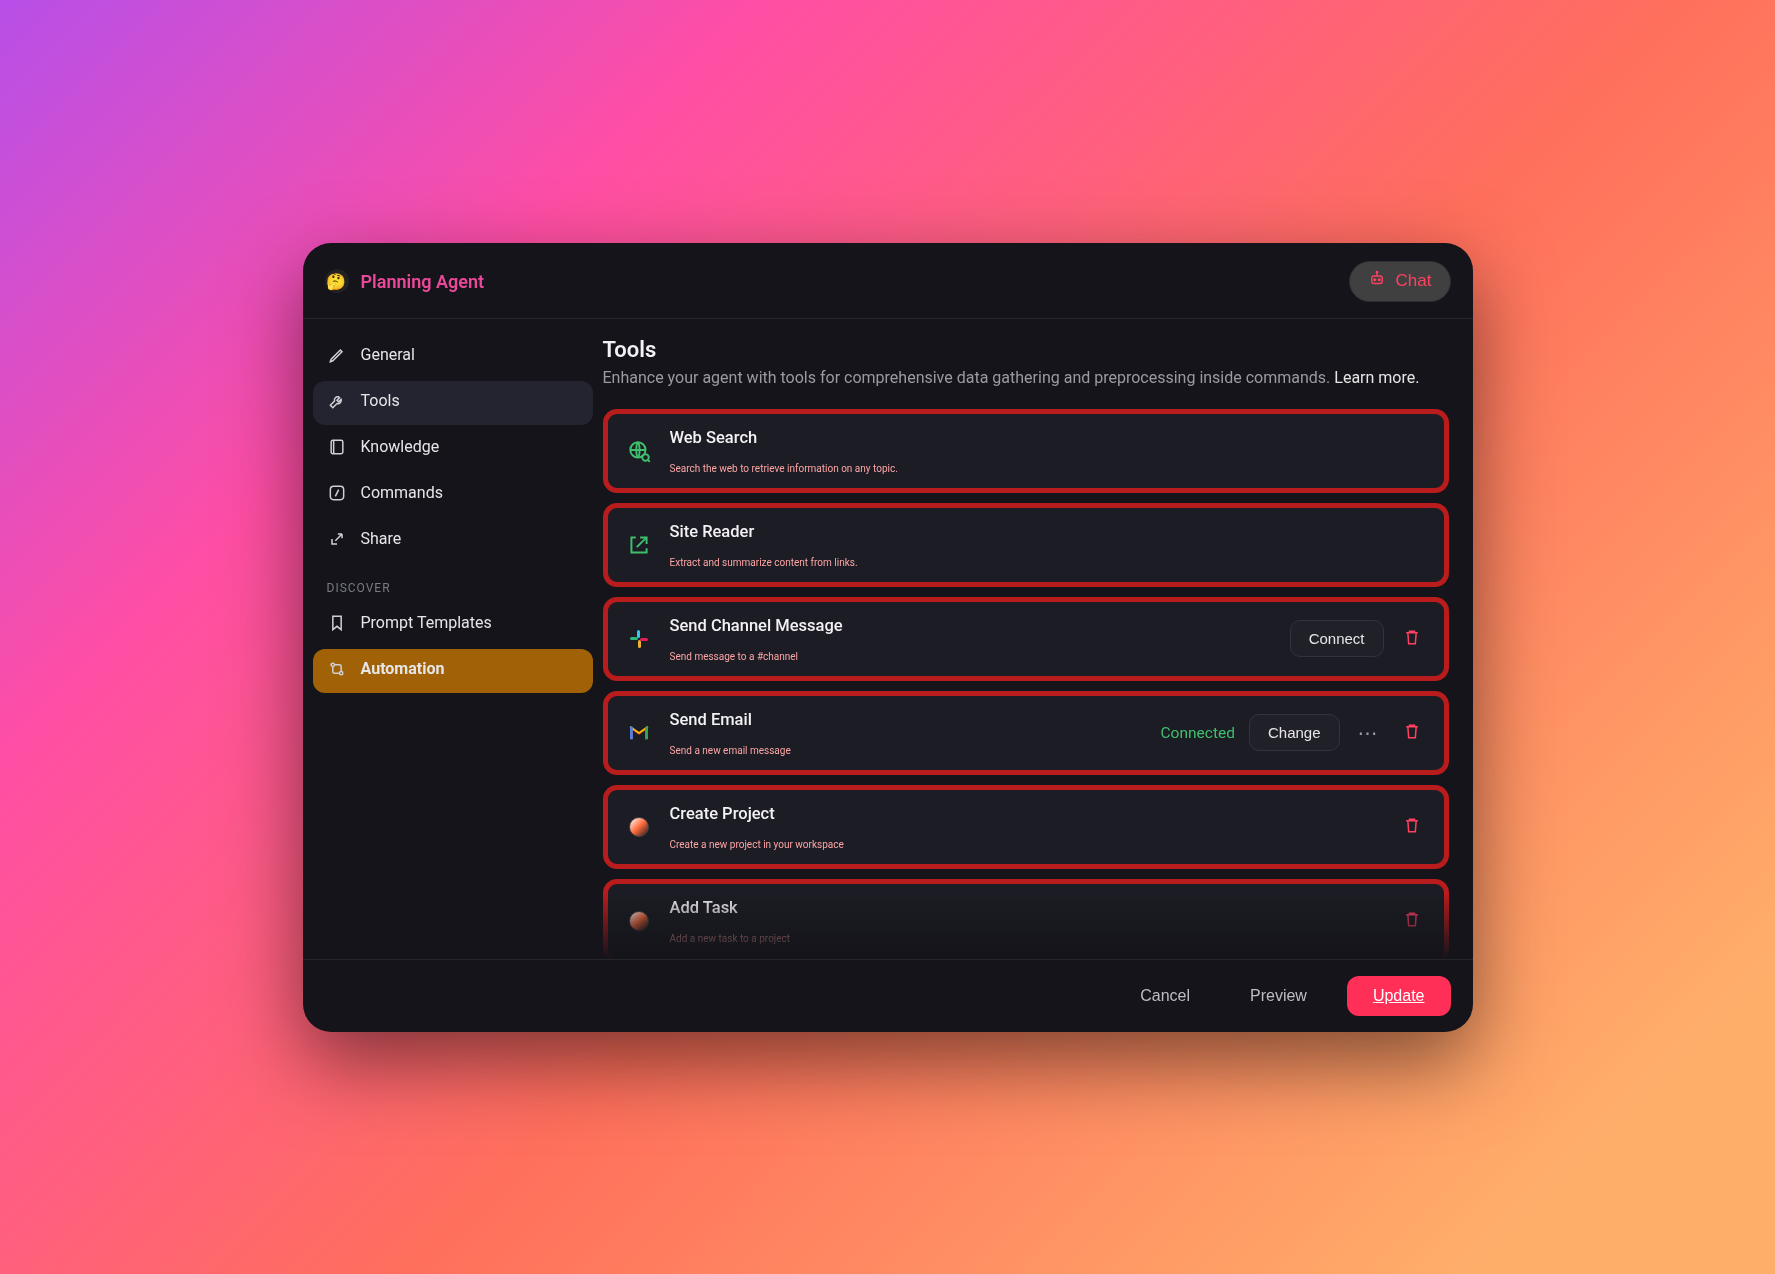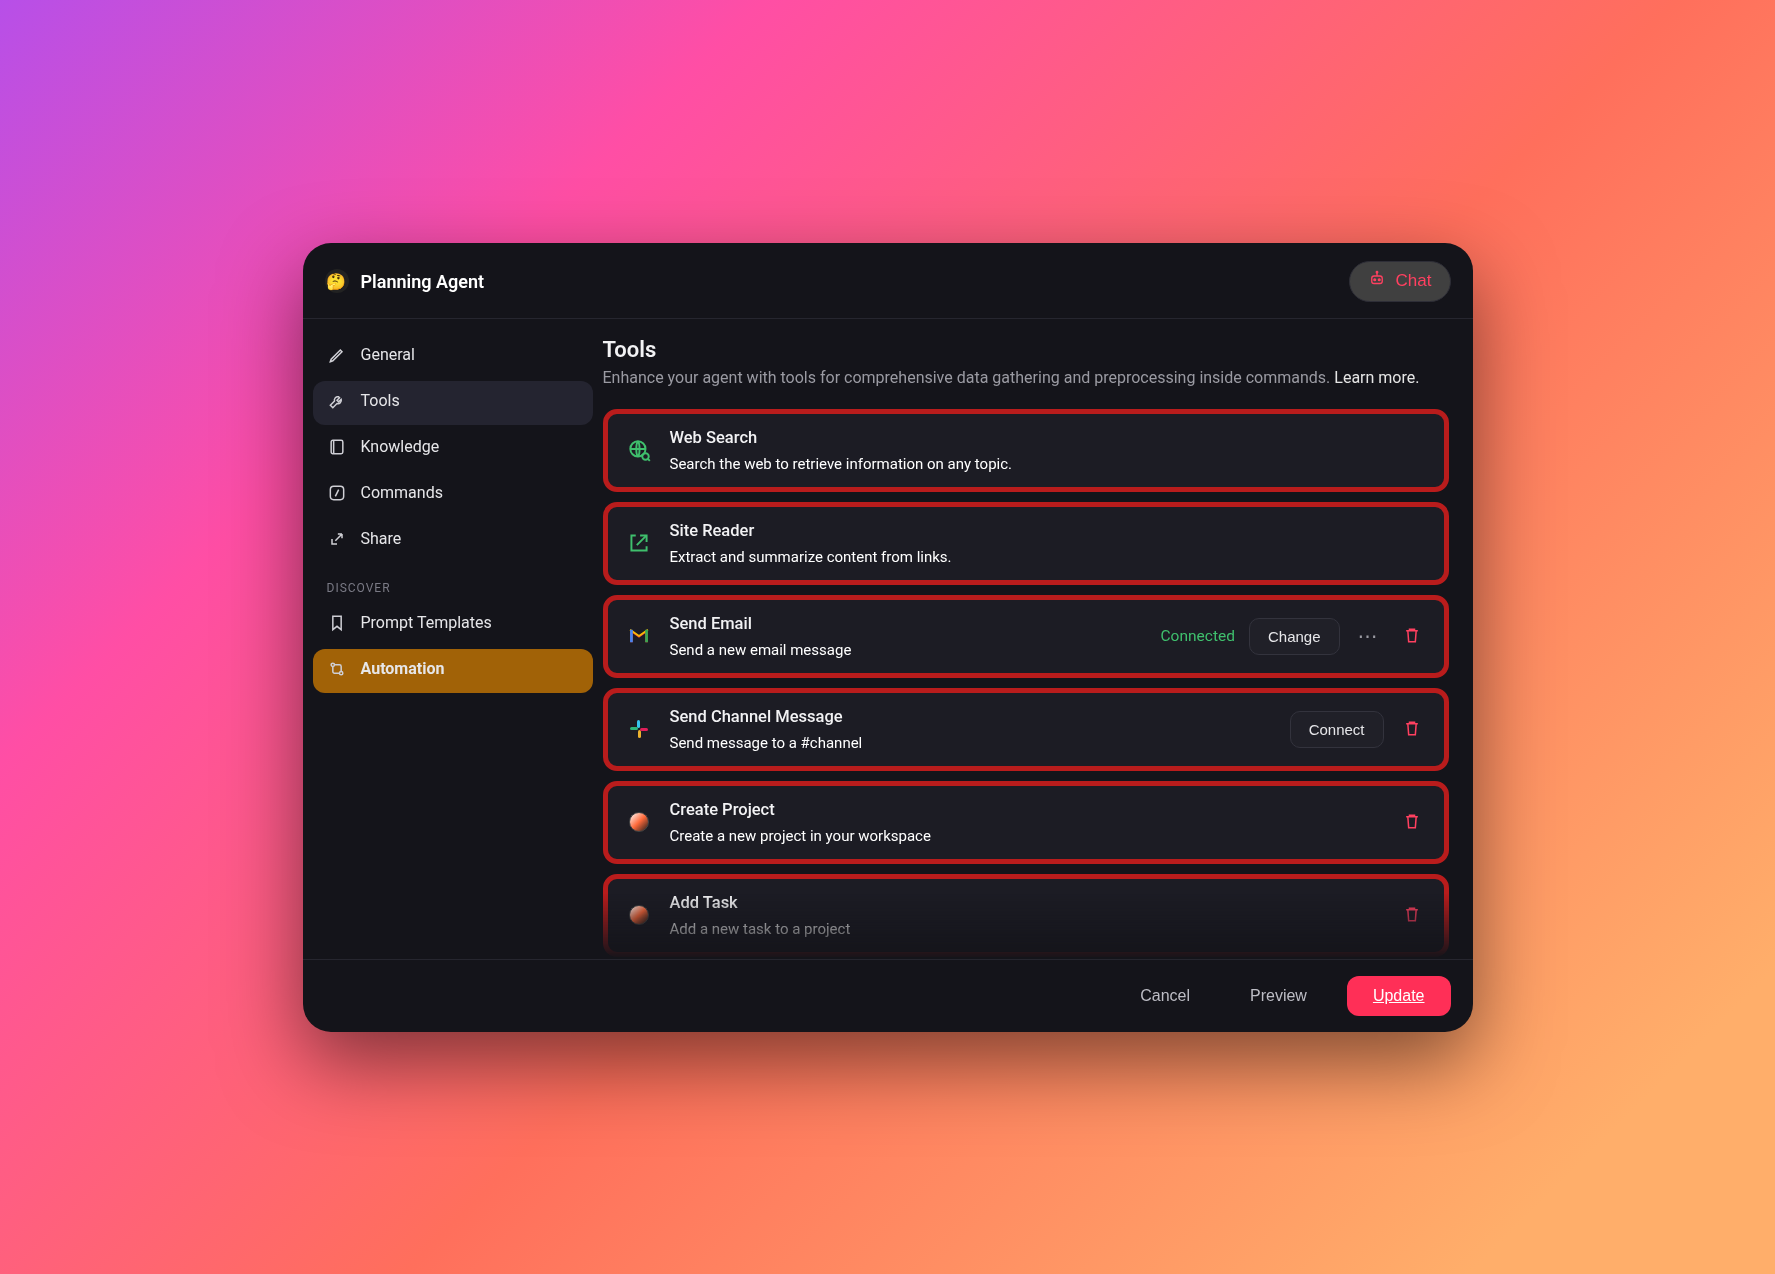--- a/index.html
+++ b/index.html
@@ -25,21 +25,21 @@
     display:flex; align-items:center; justify-content:space-between;
     padding:18px 22px 16px 22px;
     border-bottom:1px solid #26262f;
   }
   .title-left { display:flex; align-items:center; gap:12px; }
   .agent-emoji {
     width:24px; height:24px; border-radius:50%;
     background:#222; display:flex; align-items:center; justify-content:center;
     font-size:16px;
   }
-  .agent-title { font-size:18px; font-weight:600; color:#ffffff; }
+  .agent-title { font-size:18px; font-weight:600; color:#ec4899; }
   .chat-btn {
     display:flex; align-items:center; gap:10px;
     background:#404040;
     border:1px solid #2e2e37;
     color:#ff4060;
     font-size:17px;
     padding:8px 18px;
     border-radius:22px;
     cursor:pointer;
   }
@@ -77,21 +77,21 @@
     display:flex; align-items:center; gap:18px;
     margin-bottom:10px;
   }
   .tool-icon { width:26px; height:26px; display:flex; align-items:center; justify-content:center; flex-shrink:0; }
   .tool-icon.green svg { stroke:#3fbf6d; }
   .gmail-icon { width:22px; height:16px; }
   .circleapp { width:20px; height:20px; border-radius:50%; background:linear-gradient(135deg,#fff 0%,#ff6a3b 50%,#1b1b1b 100%); border:1px solid #444; }
 
   .tool-text { flex:1; }
   .tool-title { font-size:16.5px; color:#f2f2f4; font-weight:500; }
-  .tool-sub { font-size:15px; color:#ffffff; margin-top:8px; }
+  .tool-sub { font-size:10px; color:#fca5a5; margin-top:16px; }
 
   .tool-actions { display:flex; align-items:center; gap:14px; }
   .status-connected { color:#3fbf6d; font-size:15.5px; }
   .btn-outline {
     background:#202028; border:1px solid #33333d; color:#e6e6e9;
     padding:9px 18px; border-radius:10px; font-size:15px; cursor:pointer;
   }
   .icon-btn { background:none; border:none; cursor:pointer; padding:4px; }
   .icon-btn svg { width:20px; height:20px; }
   .more-dots { color:#9a9aa2; font-size:20px; letter-spacing:2px; }
@@ -232,20 +232,43 @@
                   <path d="M19 5l-9 9"></path>
                 </svg>
           </div>
           <div class="tool-text">
             <div class="tool-title">Site Reader</div>
             <div class="tool-sub">Extract and summarize content from links.</div>
           </div>
         </div>
 
         <div class="tool-card">
+          <div class="tool-icon slack-icon">
+            <svg width="20" height="20" viewBox="0 0 20 20">
+              <rect x="8" y="1" width="3" height="8" rx="1.5" fill="#36C5F0"></rect>
+              <rect x="1" y="8" width="8" height="3" rx="1.5" fill="#2EB67D"></rect>
+              <rect x="9" y="11" width="3" height="8" rx="1.5" fill="#ECB22E"></rect>
+              <rect x="11" y="9" width="8" height="3" rx="1.5" fill="#E01E5A"></rect>
+            </svg>
+          </div>
+          <div class="tool-text">
+            <div class="tool-title">Send Channel Message</div>
+            <div class="tool-sub">Send message to a #channel</div>
+          </div>
+          <div class="tool-actions">
+            <button class="btn-outline">Connect</button>
+            <button class="icon-btn trash">
+              <span><svg viewBox="0 0 24 24">
+                      <path d="M5 7h14M9 7V5h6v2M7 7l1 13h8l1-13"></path>
+                    </svg></span>
+            </button>
+          </div>
+        </div>
+
+        <div class="tool-card">
           <div class="tool-icon">
             <svg class="gmail-icon" viewBox="0 0 24 18">
                   <path d="M2 2v14h3V6l7 5 7-5v10h3V2l-10 7L2 2z" fill="#ea4335"></path>
                   <path d="M2 2l10 7L22 2" fill="none" stroke="#fbbc05" stroke-width="2"></path>
                   <rect x="2" y="2" width="3" height="14" fill="#4285f4"></rect>
                   <rect x="19" y="2" width="3" height="14" fill="#34a853"></rect>
                 </svg>
           </div>
           <div class="tool-text">
             <div class="tool-title">Send Email</div>
@@ -257,43 +280,20 @@
             <button class="icon-btn"><span class="more-dots">⋯</span></button>
             <button class="icon-btn trash">
               <span><svg viewBox="0 0 24 24">
                       <path d="M5 7h14M9 7V5h6v2M7 7l1 13h8l1-13"></path>
                     </svg></span>
             </button>
           </div>
         </div>
 
         <div class="tool-card">
-          <div class="tool-icon slack-icon">
-            <svg width="20" height="20" viewBox="0 0 20 20">
-              <rect x="8" y="1" width="3" height="8" rx="1.5" fill="#36C5F0"></rect>
-              <rect x="1" y="8" width="8" height="3" rx="1.5" fill="#2EB67D"></rect>
-              <rect x="9" y="11" width="3" height="8" rx="1.5" fill="#ECB22E"></rect>
-              <rect x="11" y="9" width="8" height="3" rx="1.5" fill="#E01E5A"></rect>
-            </svg>
-          </div>
-          <div class="tool-text">
-            <div class="tool-title">Send Channel Message</div>
-            <div class="tool-sub">Send message to a #channel</div>
-          </div>
-          <div class="tool-actions">
-            <button class="btn-outline">Connect</button>
-            <button class="icon-btn trash">
-              <span><svg viewBox="0 0 24 24">
-                      <path d="M5 7h14M9 7V5h6v2M7 7l1 13h8l1-13"></path>
-                    </svg></span>
-            </button>
-          </div>
-        </div>
-
-        <div class="tool-card">
           <div class="tool-icon">
                 <div class="circleapp"></div>
               </div>
           <div class="tool-text">
             <div class="tool-title">Create Project</div>
             <div class="tool-sub">Create a new project in your workspace</div>
           </div>
           <div class="tool-actions">
             <button class="icon-btn trash">
               <span><svg viewBox="0 0 24 24">

